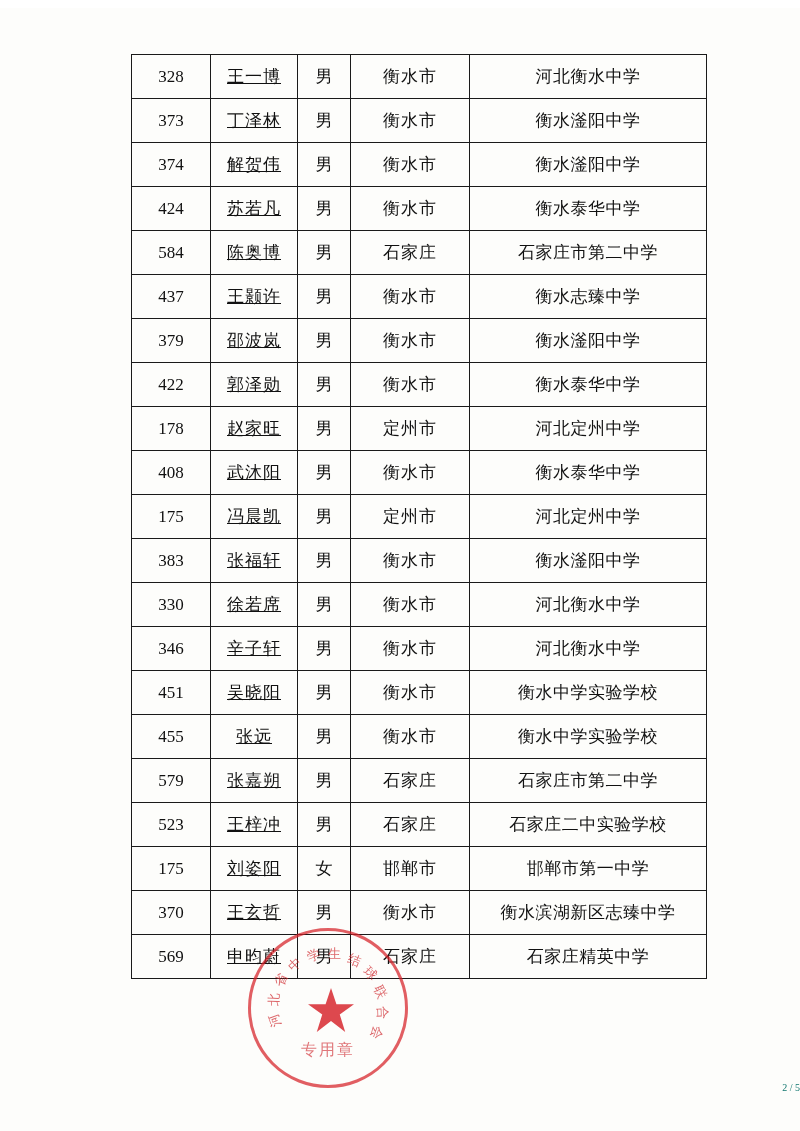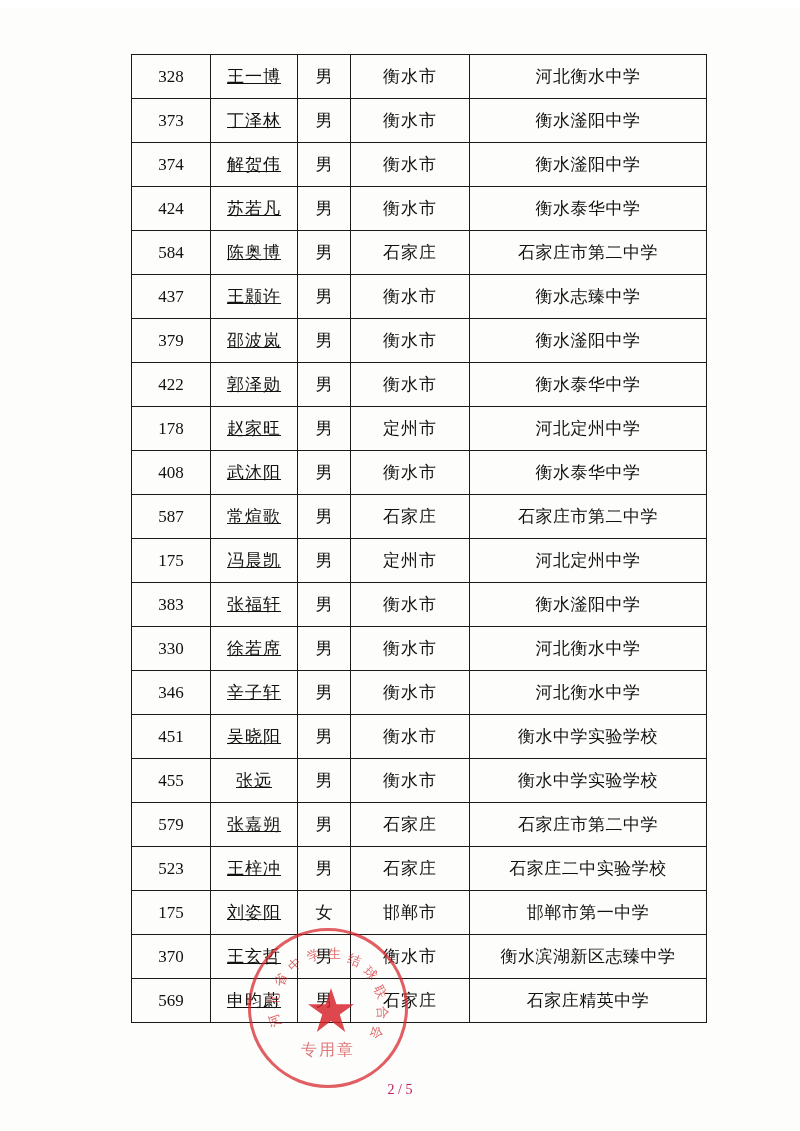--- a/index.html
+++ b/index.html
@@ -43,23 +43,23 @@
   .col-name { width: 86px; letter-spacing: 1px; text-decoration: underline; }
   .col-sex  { width: 52px; }
   .col-city { width: 118px; letter-spacing: 1px; }
   .col-school { width: 236px; letter-spacing: 0.5px; }
 
   .page-number {
     position: absolute;
     left: 0;
     top: 1074px;
     width: 800px;
-    text-align: center;
-    font-size: 14px;
-    color: #be185d;
+    text-align: right;
+    font-size: 10px;
+    color: #0f766e;
     font-family: "Liberation Serif", "DejaVu Serif", serif;
   }
 
   
   .seal {
     position: absolute;
     left: 248px;
     top: 920px;
     width: 166px;
     height: 166px;
@@ -182,27 +182,20 @@
           <td class="col-sex">男</td>
           <td class="col-city">定州市</td>
           <td class="col-school">河北定州中学</td>
         </tr>
         <tr>
           <td class="col-no">408</td>
           <td class="col-name">武沐阳</td>
           <td class="col-sex">男</td>
           <td class="col-city">衡水市</td>
           <td class="col-school">衡水泰华中学</td>
-        </tr>
-        <tr>
-          <td class="col-no">587</td>
-          <td class="col-name">常煊歌</td>
-          <td class="col-sex">男</td>
-          <td class="col-city">石家庄</td>
-          <td class="col-school">石家庄市第二中学</td>
         </tr>
         <tr>
           <td class="col-no">175</td>
           <td class="col-name">冯晨凯</td>
           <td class="col-sex">男</td>
           <td class="col-city">定州市</td>
           <td class="col-school">河北定州中学</td>
         </tr>
         <tr>
           <td class="col-no">383</td>

